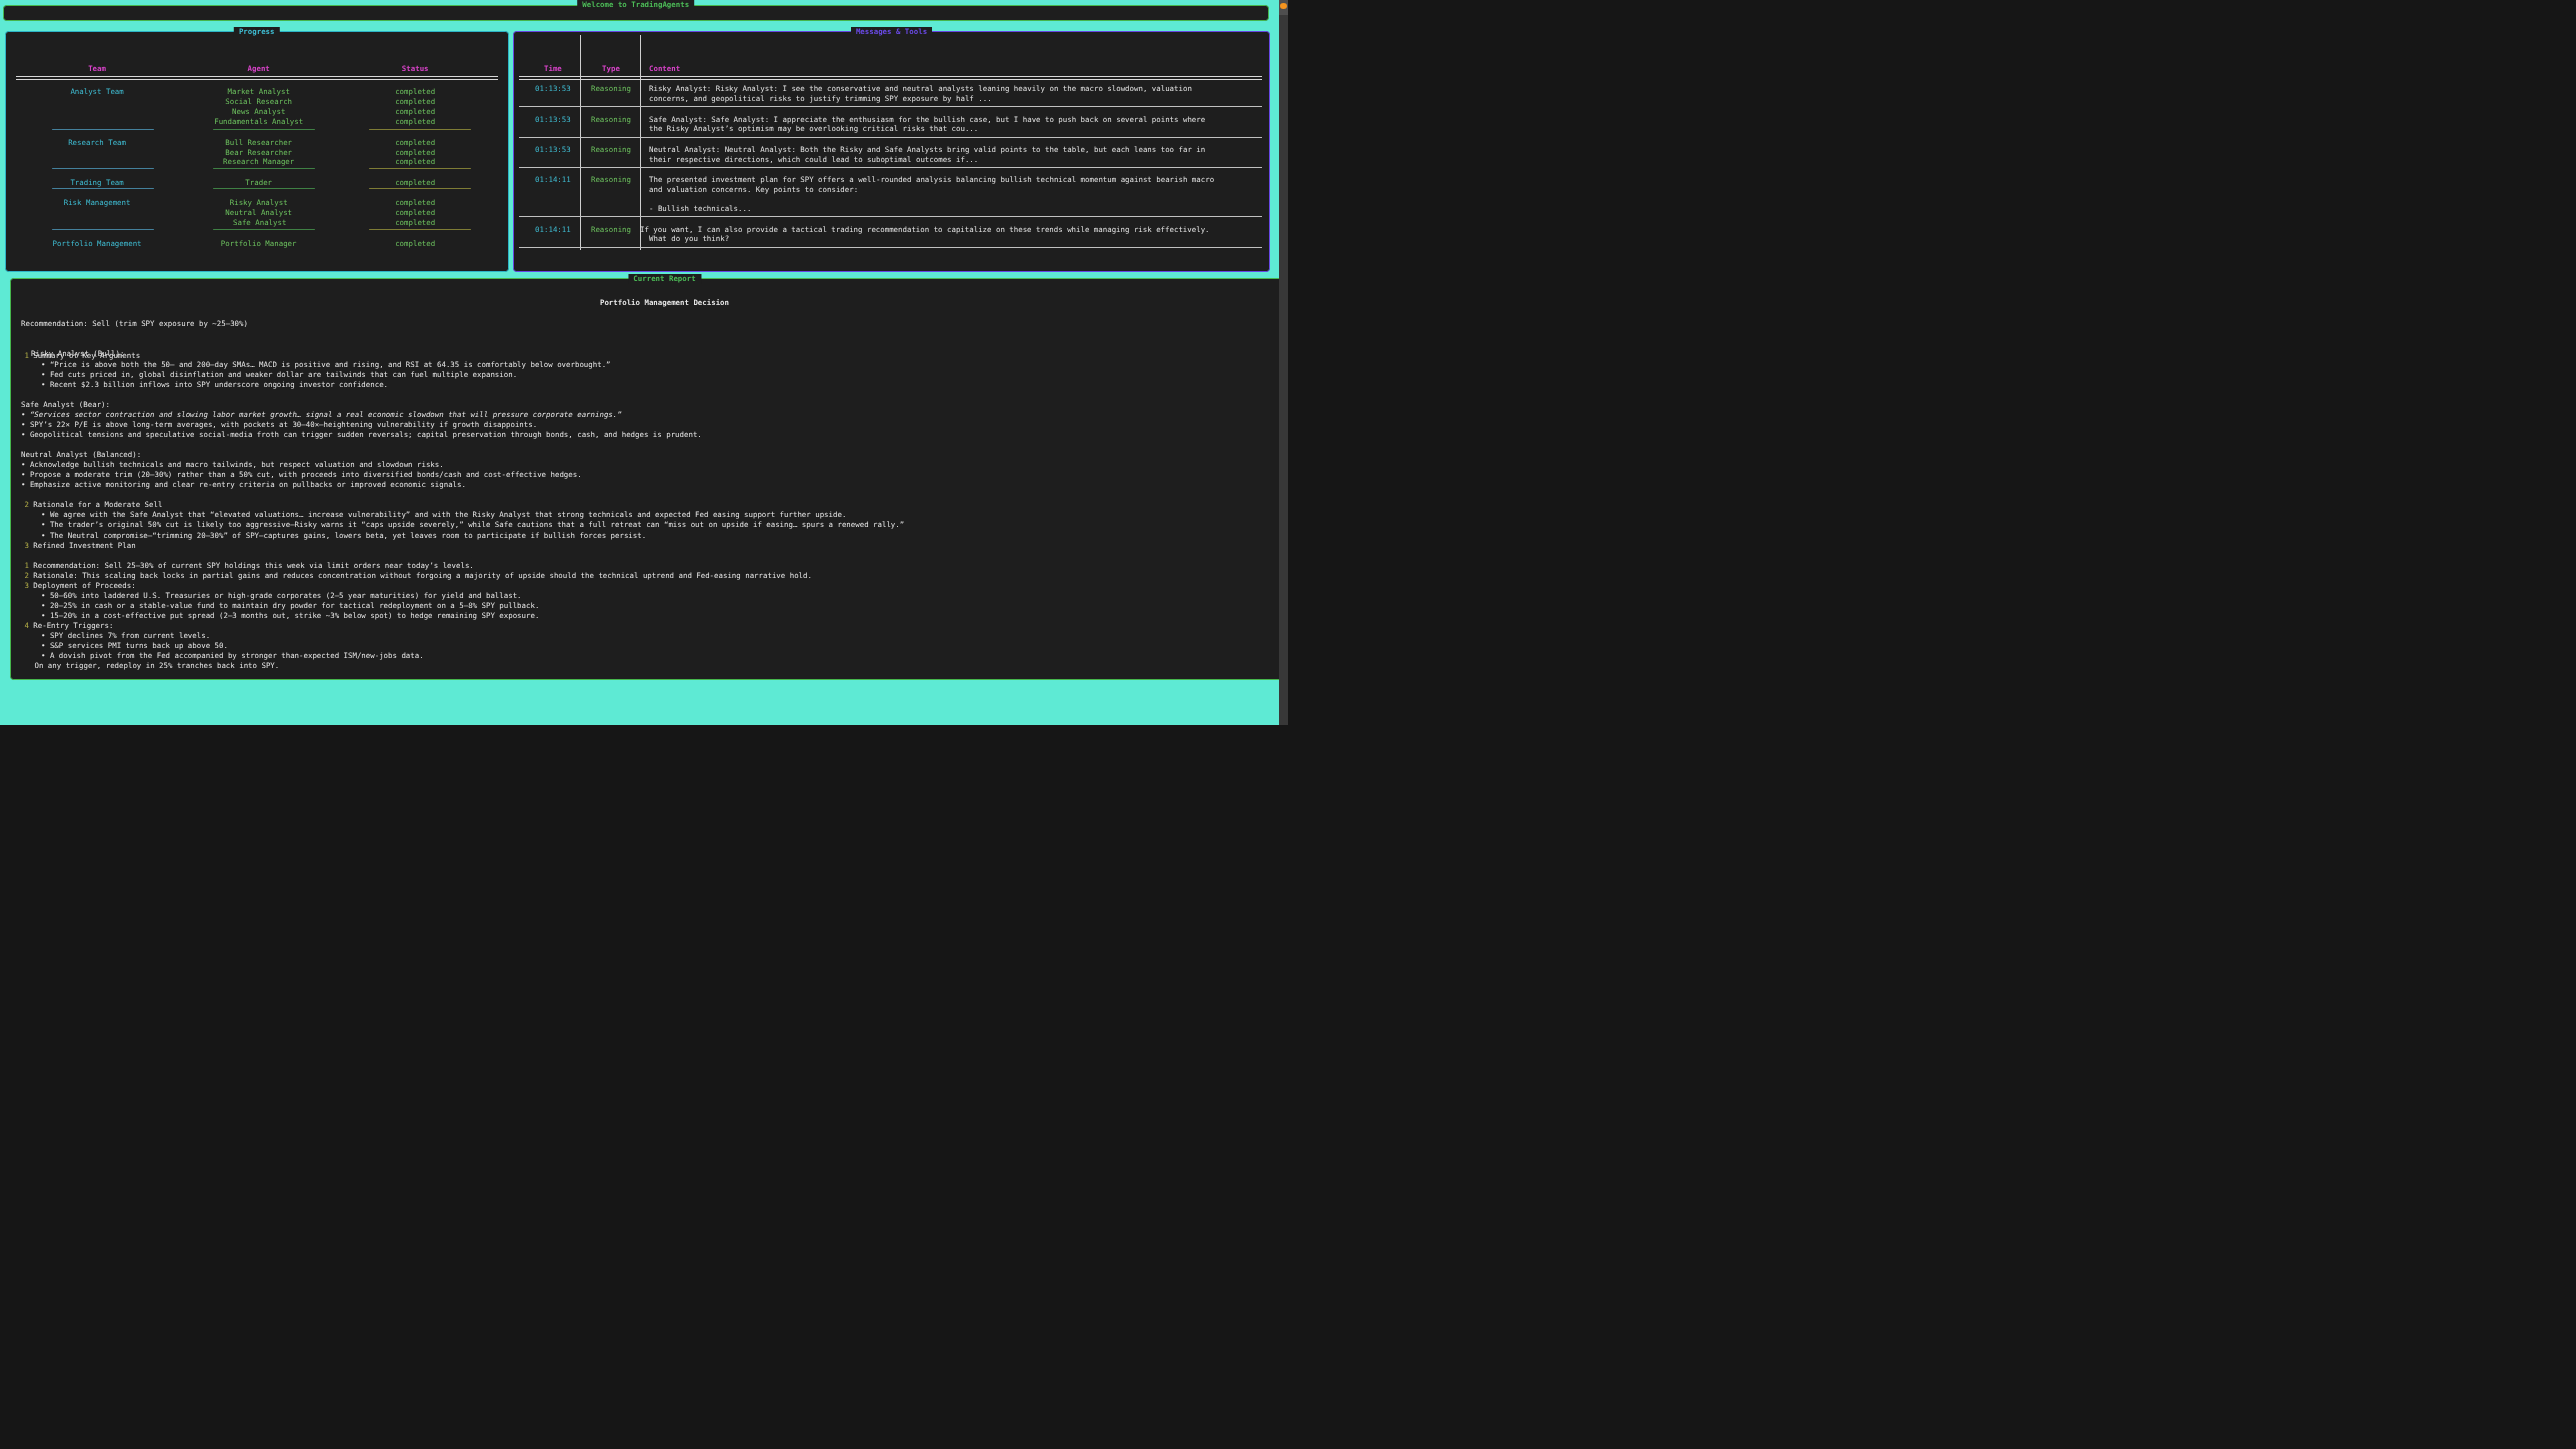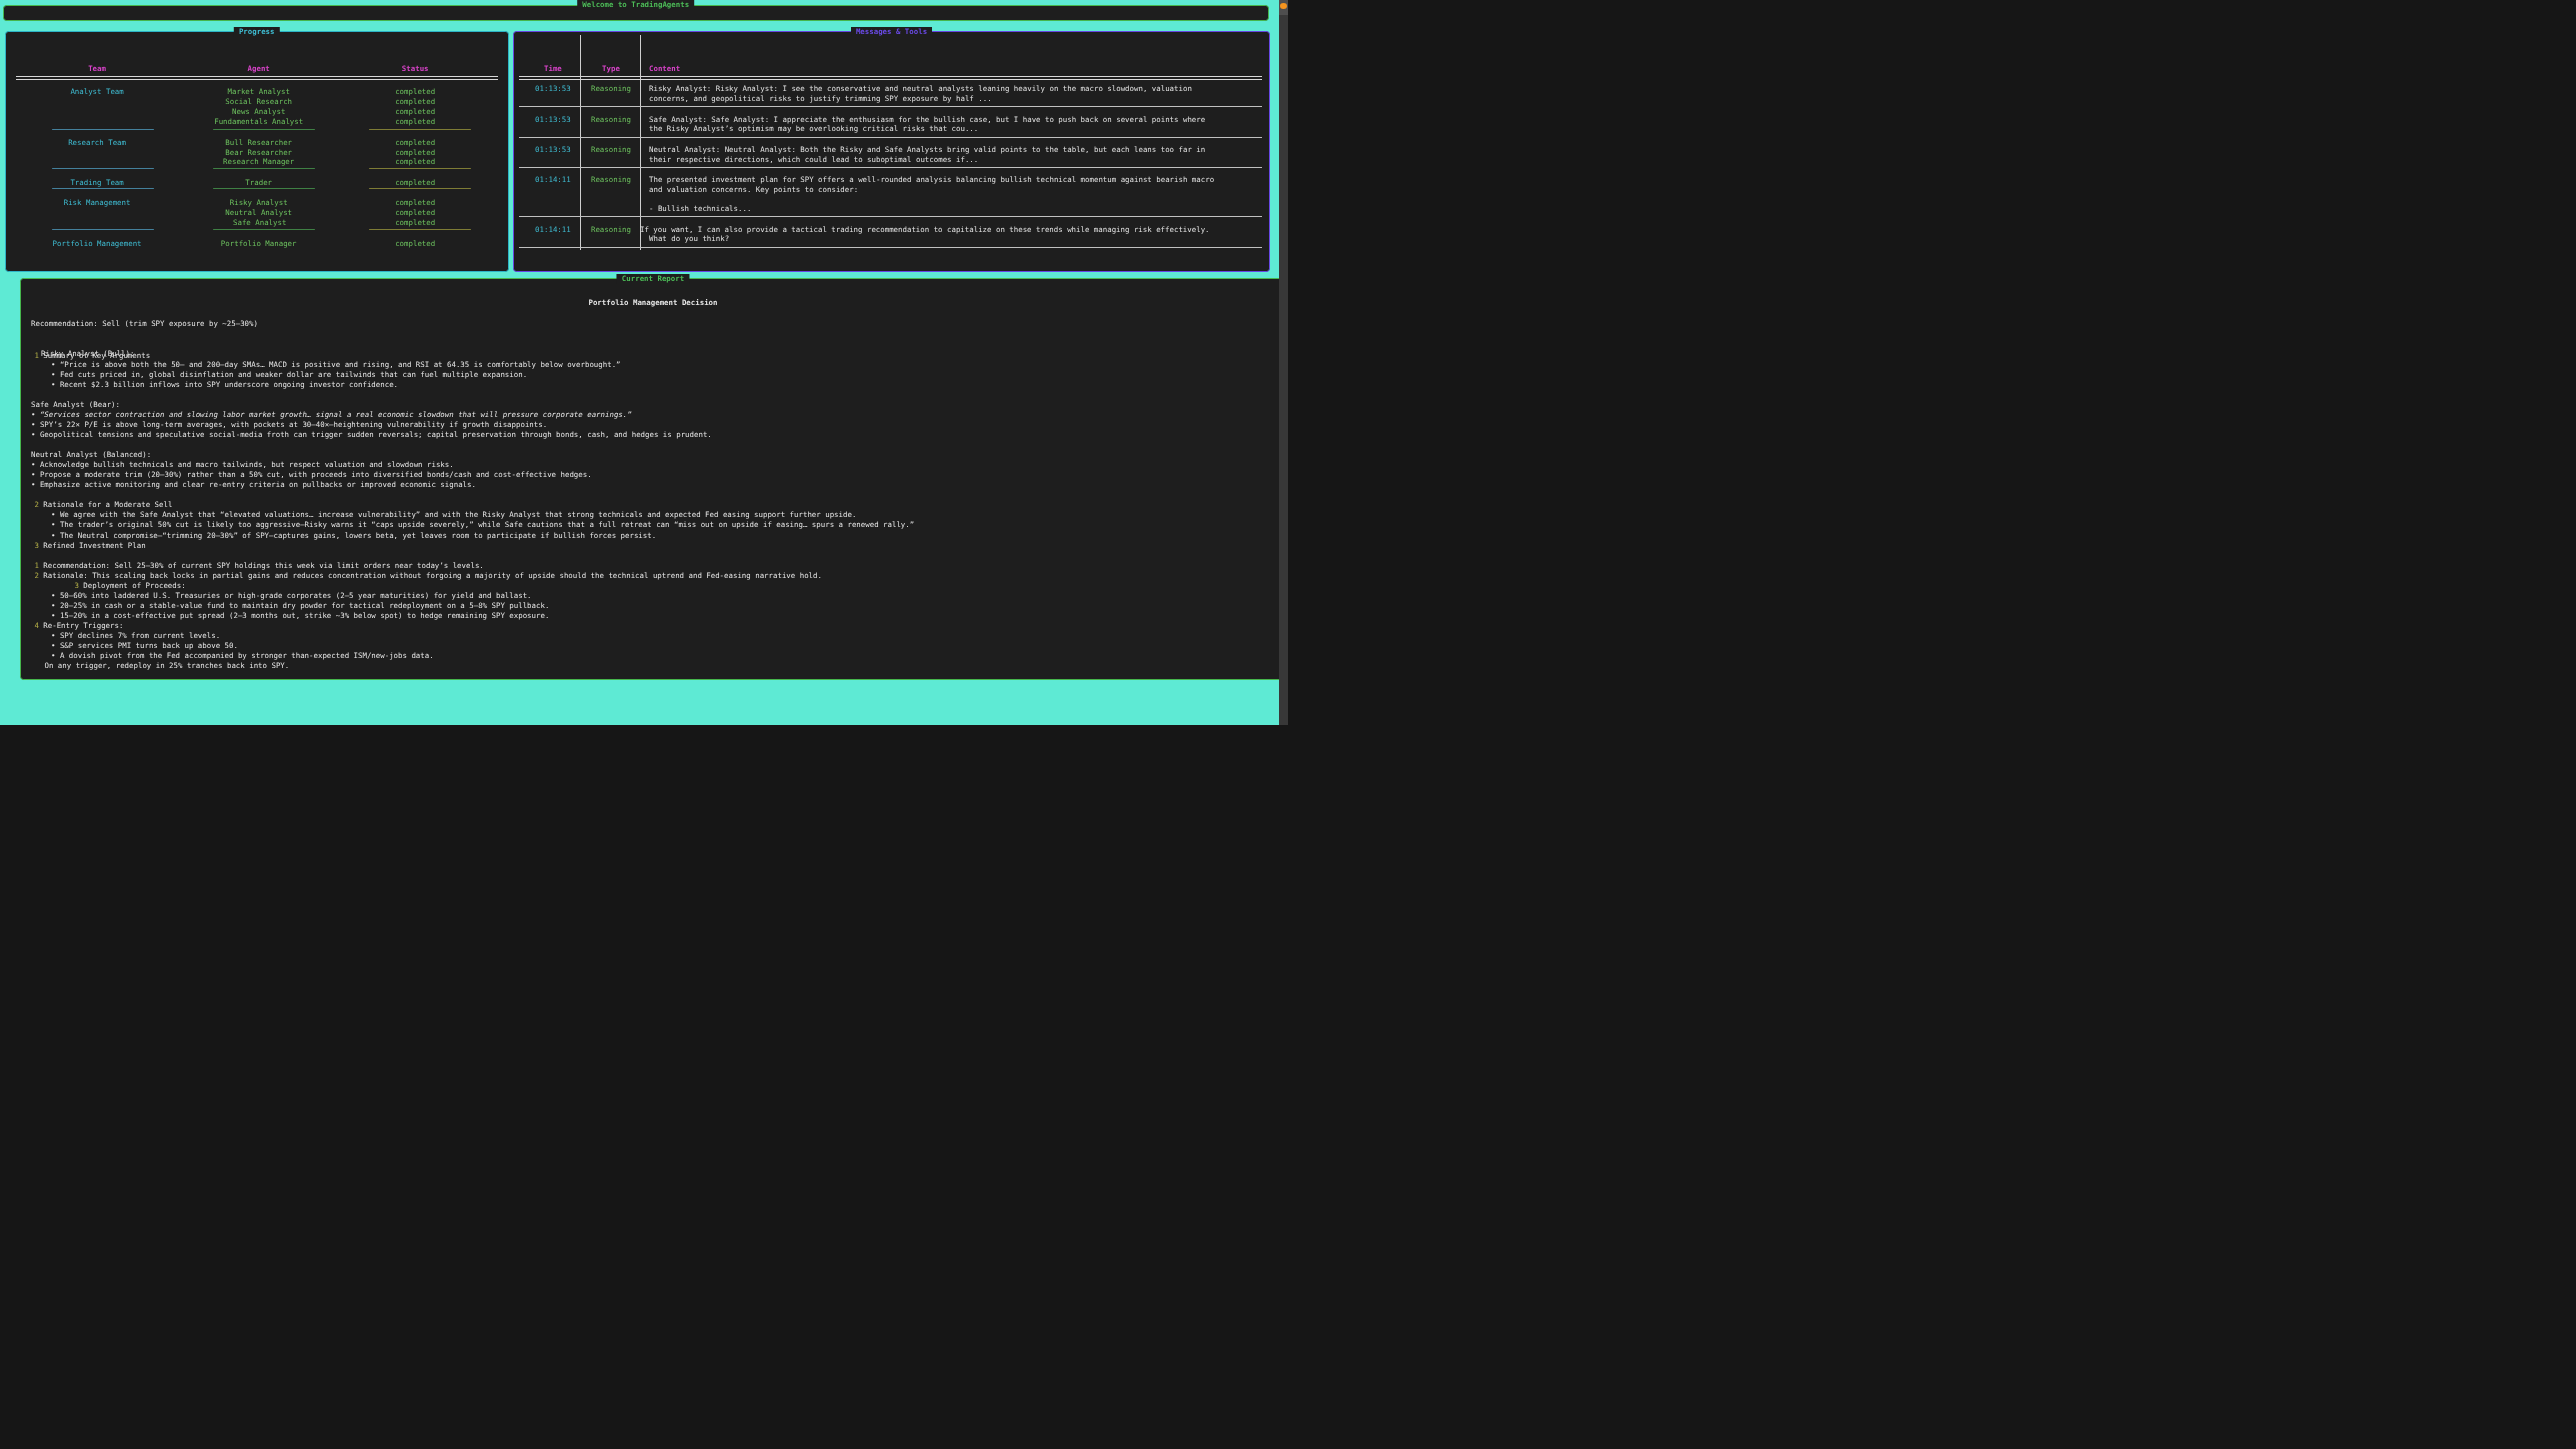--- a/index.html
+++ b/index.html
@@ -112,21 +112,21 @@
         <div class="line" style="top: 172px; left: 135px; width: 607px; color: rgb(226, 226, 226);">- Bullish technicals...</div>
         <div class="rsep" style="top: 184px; left: 5.4px; width: 743px;"></div>
         <div class="line ctr" style="top: 193px; left: 5.4px; width: 67px; color: rgb(63, 189, 211);">01:14:11</div>
         <div class="line ctr" style="top: 193px; left: 70px; width: 54px; color: rgb(108, 192, 94);">Reasoning</div>
         <div class="line" style="top: 193px; left: 126px; width: 607px; color: rgb(226, 226, 226);">If you want, I can also provide a tactical trading recommendation to capitalize on these trends while managing risk effectively.</div>
         <div class="line" style="top: 202px; left: 135px; width: 607px; color: rgb(226, 226, 226);">What do you think?</div>
         <div class="rsep" style="top: 215px; left: 5.4px; width: 743px;"></div>
       </div>
   </div>
 
-  <div class="panel" id="report-panel" style="left:20px;top:278px;width:1264px;height:400px;border-color:#46b64c;">
+  <div class="panel" id="report-panel" style="left:10px;top:278px;width:1264px;height:400px;border-color:#46b64c;padding-left:43px;">
     <div class="ptitle" style="color:#4cbb57;">Current Report</div>
     <div class="line hdr ctr" style="top:19px;left:0;width:100%;">Portfolio Management Decision</div>
     <div id="report-body">
         <div class="line" style="top: 40px; left: 10px; width: 1241px; color: rgb(230, 230, 230);">Recommendation: Sell (trim SPY exposure by ~25–30%)</div>
         <div class="line" style="top: 60px; left: 13.4px; width: 1238px; color: rgb(230, 230, 230); margin-top: 12px;"><span class="num" style="color: rgb(178, 174, 71);">1</span> Summary of Key Arguments</div>
         <div class="line" style="top: 70px; left: 20px; width: 1231px; color: rgb(230, 230, 230);">Risky Analyst (Bull):</div>
         <div class="line" style="top: 81px; left: 30px; width: 1221px; color: rgb(230, 230, 230);">• “Price is above both the 50– and 200–day SMAs… MACD is positive and rising, and RSI at 64.35 is comfortably below overbought.”</div>
         <div class="line" style="top: 91px; left: 30px; width: 1221px; color: rgb(230, 230, 230);">• Fed cuts priced in, global disinflation and weaker dollar are tailwinds that can fuel multiple expansion.</div>
         <div class="line" style="top: 101px; left: 30px; width: 1221px; color: rgb(230, 230, 230);">• Recent $2.3 billion inflows into SPY underscore ongoing investor confidence.</div>
         <div class="line" style="top: 121px; left: 10px; width: 1241px; color: rgb(230, 230, 230);">Safe Analyst (Bear):</div>
@@ -137,21 +137,21 @@
         <div class="line" style="top: 181px; left: 10px; width: 1241px; color: rgb(230, 230, 230);">• Acknowledge bullish technicals and macro tailwinds, but respect valuation and slowdown risks.</div>
         <div class="line" style="top: 191px; left: 10px; width: 1241px; color: rgb(230, 230, 230);">• Propose a moderate trim (20–30%) rather than a 50% cut, with proceeds into diversified bonds/cash and cost-effective hedges.</div>
         <div class="line" style="top: 201px; left: 10px; width: 1241px; color: rgb(230, 230, 230);">• Emphasize active monitoring and clear re-entry criteria on pullbacks or improved economic signals.</div>
         <div class="line" style="top: 221px; left: 13.4px; width: 1238px; color: rgb(230, 230, 230);"><span class="num" style="color: rgb(178, 174, 71);">2</span> Rationale for a Moderate Sell</div>
         <div class="line" style="top: 231px; left: 30px; width: 1221px; color: rgb(230, 230, 230);">• We agree with the Safe Analyst that “elevated valuations… increase vulnerability” and with the Risky Analyst that strong technicals and expected Fed easing support further upside.</div>
         <div class="line" style="top: 241px; left: 30px; width: 1221px; color: rgb(230, 230, 230);">• The trader’s original 50% cut is likely too aggressive—Risky warns it “caps upside severely,” while Safe cautions that a full retreat can “miss out on upside if easing… spurs a renewed rally.”</div>
         <div class="line" style="top: 252px; left: 30px; width: 1221px; color: rgb(230, 230, 230);">• The Neutral compromise—“trimming 20–30%” of SPY—captures gains, lowers beta, yet leaves room to participate if bullish forces persist.</div>
         <div class="line" style="top: 262px; left: 13.4px; width: 1238px; color: rgb(230, 230, 230);"><span class="num" style="color: rgb(178, 174, 71);">3</span> Refined Investment Plan</div>
         <div class="line" style="top: 282px; left: 13.4px; width: 1238px; color: rgb(230, 230, 230);"><span class="num" style="color: rgb(178, 174, 71);">1</span> Recommendation: Sell 25–30% of current SPY holdings this week via limit orders near today’s levels.</div>
         <div class="line" style="top: 292px; left: 13.4px; width: 1238px; color: rgb(230, 230, 230);"><span class="num" style="color: rgb(178, 174, 71);">2</span> Rationale: This scaling back locks in partial gains and reduces concentration without forgoing a majority of upside should the technical uptrend and Fed-easing narrative hold.</div>
-        <div class="line" style="top: 302px; left: 13.4px; width: 1238px; color: rgb(230, 230, 230); margin-left: 40px;"><span class="num" style="color: rgb(178, 174, 71);">3</span> Deployment of Proceeds:</div>
+        <div class="line" style="top: 302px; left: 13.4px; width: 1238px; color: rgb(230, 230, 230);"><span class="num" style="color: rgb(178, 174, 71);">3</span> Deployment of Proceeds:</div>
         <div class="line" style="top: 312px; left: 30px; width: 1221px; color: rgb(230, 230, 230);">• 50–60% into laddered U.S. Treasuries or high-grade corporates (2–5 year maturities) for yield and ballast.</div>
         <div class="line" style="top: 322px; left: 30px; width: 1221px; color: rgb(230, 230, 230);">• 20–25% in cash or a stable-value fund to maintain dry powder for tactical redeployment on a 5–8% SPY pullback.</div>
         <div class="line" style="top: 332px; left: 30px; width: 1221px; color: rgb(230, 230, 230);">• 15–20% in a cost-effective put spread (2–3 months out, strike ~3% below spot) to hedge remaining SPY exposure.</div>
         <div class="line" style="top: 342px; left: 13.4px; width: 1238px; color: rgb(230, 230, 230);"><span class="num" style="color: rgb(178, 174, 71);">4</span> Re-Entry Triggers:</div>
         <div class="line" style="top: 352px; left: 30px; width: 1221px; color: rgb(230, 230, 230);">• SPY declines 7% from current levels.</div>
         <div class="line" style="top: 362px; left: 30px; width: 1221px; color: rgb(230, 230, 230);">• S&amp;P services PMI turns back up above 50.</div>
         <div class="line" style="top: 372px; left: 30px; width: 1221px; color: rgb(230, 230, 230);">• A dovish pivot from the Fed accompanied by stronger than-expected ISM/new-jobs data.</div>
         <div class="line" style="top: 382px; left: 23.5px; width: 1228px; color: rgb(230, 230, 230);">On any trigger, redeploy in 25% tranches back into SPY.</div>
       </div>
   </div>

